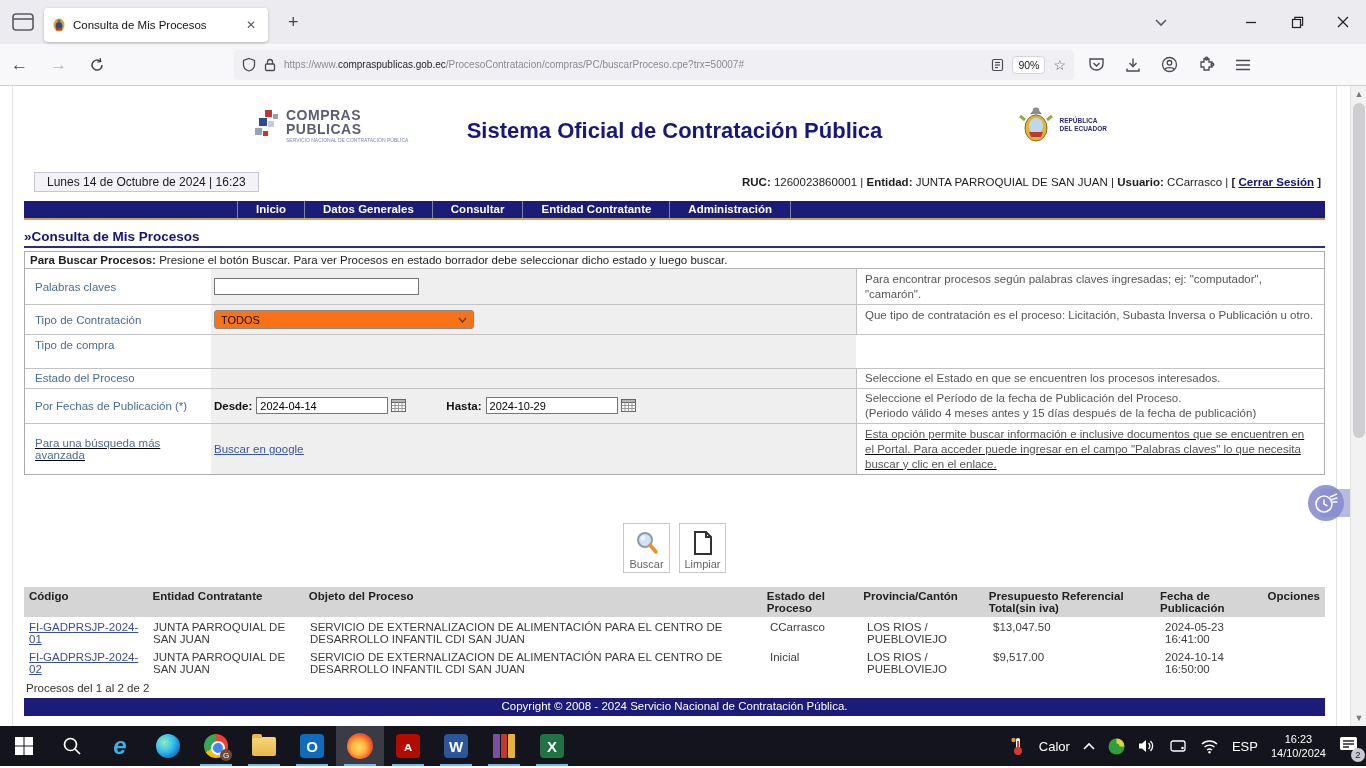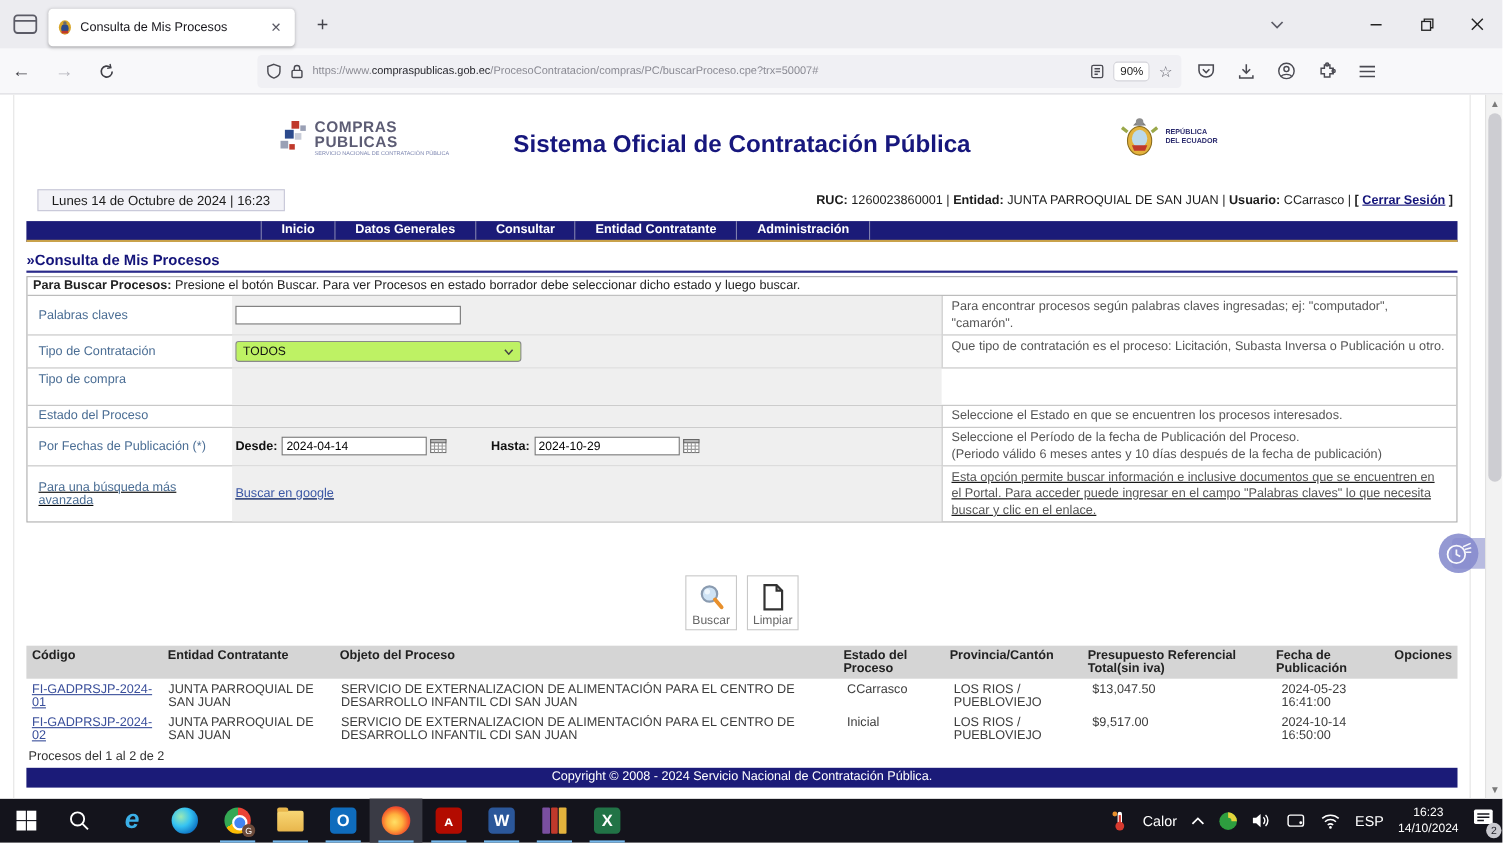--- a/index.html
+++ b/index.html
@@ -67,21 +67,21 @@
   .form-grid { border:1px solid #adadad; margin-top:3px; font-size:11.5px; }
   .intro { padding:2px 5px; border-bottom:1px solid #b5b5b5; color:#222; }
   .frow { display:flex; border-bottom:1px solid #c3c3c3; align-items:center; }
   .frow:last-child { border-bottom:none; }
   .fl { width:186px; align-self:stretch; display:flex; align-items:center;
         padding:2px 6px 2px 10px; color:#4a6d94; }
   .fc { width:645px; align-self:stretch; background:#efefef; display:flex; align-items:center; padding:2px 3px; }
   .fh { flex:1; align-self:stretch; border-left:1px solid #c3c3c3; padding:2px 8px; color:#555; line-height:1.3; }
   .tinput { height:17px; border:1px solid #767676; background:#fff; font:11px "Liberation Sans",sans-serif; padding:0 3px; }
   .w205 { width:205px; } .w375 { width:375px; } .w132 { width:132px; }
-  .selectbox { width:260px; height:19px; border:1px solid #8a8a8a; border-radius:3px; background:#bef264;
+  .selectbox { width:260px; height:19px; border:1px solid #8a8a8a; border-radius:3px; background:#f97316;
                display:flex; align-items:center; justify-content:space-between; padding:0 6px; font-size:11px; color:#111; }
   .datelbl { font-weight:bold; color:#111; margin-right:4px; }
   .calbtn { margin-left:3px; }
   .gap24 { width:40px; }
   .glink { color:#3a56a5; text-decoration:underline; }
   .r1 { min-height:36px; } .r2 { min-height:30px; } .r3 { min-height:34px; }
   .r4 { min-height:18px; } .r5 { min-height:24px; } .r6 { min-height:29px; } .r7 { min-height:47px;text-decoration:underline; }
   .fh-top { padding-top:3px; }
 
   .btnrow { margin-top:48px; display:flex; justify-content:center; gap:9px; }
@@ -373,21 +373,21 @@
                   <rect x="0.5" y="0.5" width="14" height="3" fill="#b5b5b5" stroke="#666"></rect>
                   <line x1="4" y1="3.5" x2="4" y2="12.5" stroke="#999"></line>
                   <line x1="7.5" y1="3.5" x2="7.5" y2="12.5" stroke="#999"></line>
                   <line x1="11" y1="3.5" x2="11" y2="12.5" stroke="#999"></line>
                   <line x1="0.5" y1="6.5" x2="14.5" y2="6.5" stroke="#999"></line>
                   <line x1="0.5" y1="9.5" x2="14.5" y2="9.5" stroke="#999"></line>
                 </svg>
             </div>
             <div class="fh">
               <div>Seleccione el Período de la fecha de Publicación del Proceso.</div>
-              <div>(Periodo válido 6 meses antes y 10 días después de la fecha de publicación)</div>
+              <div>(Periodo válido 4 meses antes y 15 días después de la fecha de publicación)</div>
             </div>
           </div>
 
           <div class="frow r7">
             <div class="fl">Para una búsqueda más avanzada</div>
             <div class="fc">
                 <a href="#" class="glink">Buscar en google</a>
               </div>
             <div class="fh fh-top">Esta opción permite buscar información e inclusive documentos que se encuentren en el Portal. Para acceder puede ingresar en el campo "Palabras claves" lo que necesita buscar y clic en el enlace.</div>
           </div>

